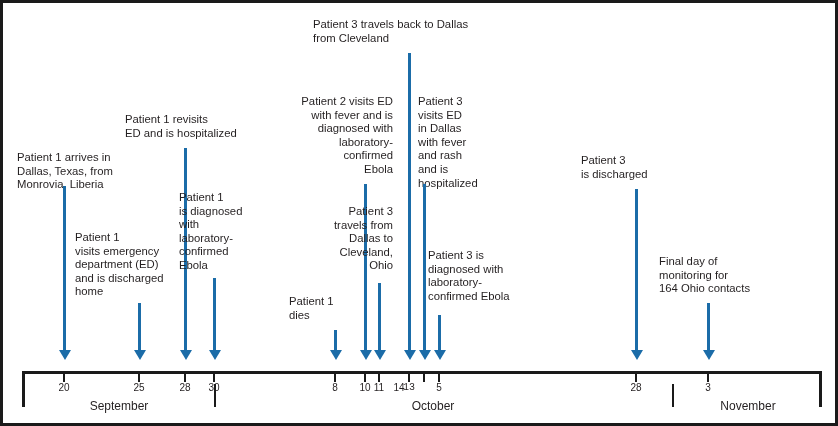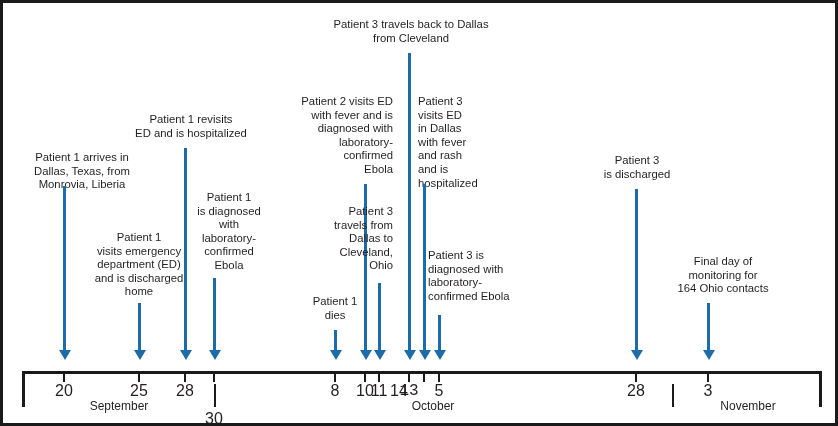--- a/index.html
+++ b/index.html
@@ -17,21 +17,21 @@
     font-family: "Liberation Sans", sans-serif;
     overflow: hidden;
   }
   .label {
     position: absolute;
     color: #231f20;
     font-size: 11.3px;
     line-height: 13.6px;
     white-space: pre-line;
   }
-  .label.c { text-align: center; }
+  .label.c { }
   .label.r { text-align: right; }
   .label.l { text-align: left; }
   
   .arrow {
     position: absolute;
     width: 3px;
     background: #1b6ca8;
   }
   .arrow::after {
     content: "";
@@ -65,21 +65,21 @@
   .tick {
     position: absolute;
     width: 2px;
     height: 8px;
     background: #1a1a1a;
     top: 371px;
   }
   .tick-label {
     position: absolute;
     top: 379px;
-    font-size: 16px;
+    font-size: 10px;
     color: #231f20;
     text-align: center;
     width: 40px;
     margin-left: -20px;
   }
   .month-div {
     position: absolute;
     width: 2px;
     height: 23px;
     background: #1a1a1a;
@@ -166,21 +166,21 @@
   <div class="axis-end" style="left:19px;"></div>
   <div class="axis-end" style="left:816px;"></div>
   <div id="axis-layer">
       <div class="tick" style="left: 60px;"></div>
       <div class="tick-label" style="left: 61px;">20</div>
       <div class="tick" style="left: 135px;"></div>
       <div class="tick-label" style="left: 136px;">25</div>
       <div class="tick" style="left: 181px;"></div>
       <div class="tick-label" style="left: 182px;">28</div>
       <div class="tick" style="left: 210px;"></div>
-      <div class="tick-label" style="left: 211px; margin-top: 28px;">30</div>
+      <div class="tick-label" style="left: 211px;">30</div>
       <div class="tick" style="left: 331px;"></div>
       <div class="tick-label" style="left: 332px;">8</div>
       <div class="tick" style="left: 361px;"></div>
       <div class="tick-label" style="left: 362px;">10</div>
       <div class="tick" style="left: 375px;"></div>
       <div class="tick-label" style="left: 376px;">11</div>
       <div class="tick" style="left: 405px;"></div>
       <div class="tick-label" style="left: 406px; font-family: Liberation Mono, monospace;">13</div>
       <div class="tick" style="left: 420px;"></div>
       <div class="tick-label" style="left: 396px;">14</div>

